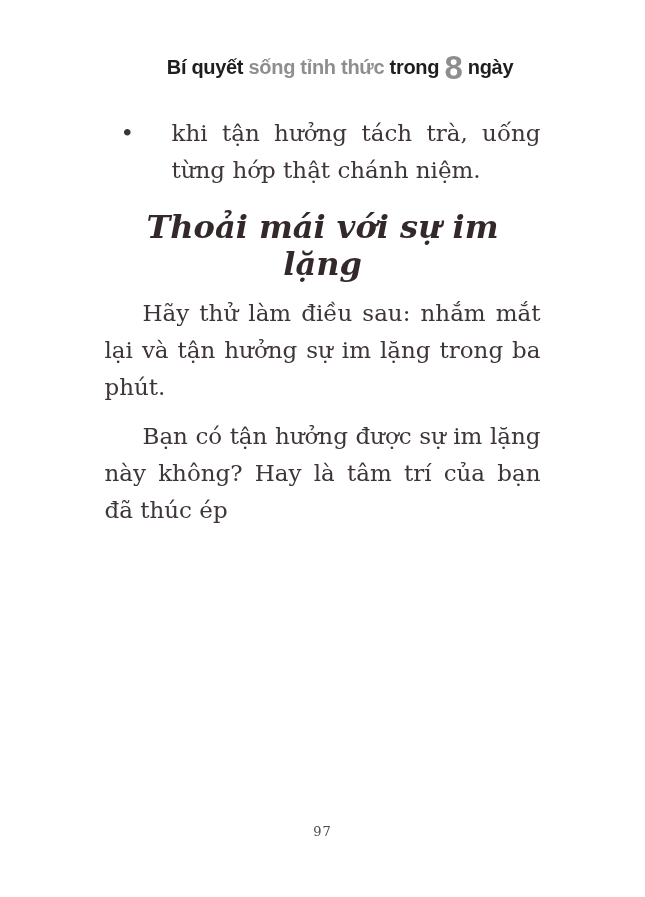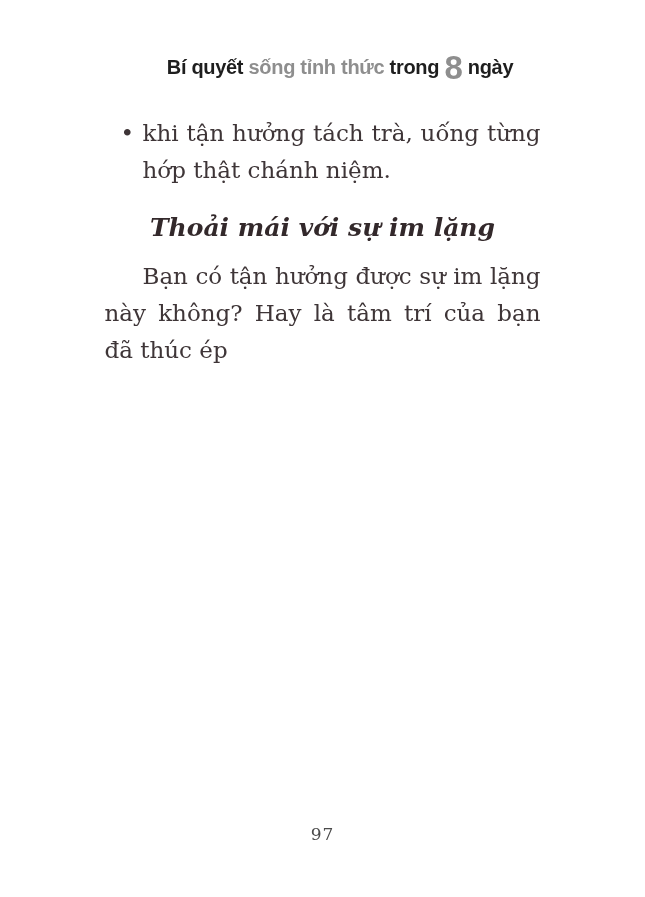--- a/index.html
+++ b/index.html
@@ -46,46 +46,47 @@
     padding-left: 16px;
     margin: 0 0 12px 0;
   }
   .bullet-marker {
     flex: none;
     width: 22px;
   }
   .bullet-text {
     flex: 1;
     text-align: justify;
+    margin-left: 29px;
   }
   .para {
     margin: 0 0 12px 0;
     text-align: justify;
     text-indent: 38px;
   }
   .para-noindent {
     margin: 0 0 12px 0;
     text-align: left;
     text-indent: 0;
   }
   .section-heading {
     margin: 20px 0 12px 0;
     text-align: center;
     font-weight: bold;
     font-style: italic;
-    font-size: 25px;
+    font-size: 32px;
     color: #33292b;
   }
   .page-number {
     position: absolute;
     left: 0;
     right: 0;
     top: 824px;
     text-align: center;
-    font-size: 17px;
+    font-size: 13px;
     letter-spacing: 1px;
     color: #4a4a4a;
   }
 </style>
 </head>
 <body>
 
 <div class="page">
 
   <div class="running-head"><span class="seg-dark">Bí quyết </span><span class="seg-gray">sống tỉnh thức </span><span class="seg-dark">trong </span><span class="seg-big">8</span><span class="seg-dark"> ngày</span></div>
@@ -95,20 +96,21 @@
     <div class="bullet-item">
       <span class="bullet-marker">•</span>
       <span class="bullet-text">khi tận hưởng tách trà, uống từng hớp thật chánh niệm.</span>
     </div>
 
 
     <h2 class="section-heading">Thoải mái với sự im lặng</h2>
 
 
 
+    <p class="para">Hãy thử làm điều sau: nhắm mắt lại và tận hưởng sự im lặng trong ba phút.</p>
 
     <p class="para">Bạn có tận hưởng được sự im lặng này không? Hay là tâm trí của bạn đã thúc ép</p>
 
   </div>
 
   <div class="page-number">97</div>
 
 </div>
 
 </body></html>

